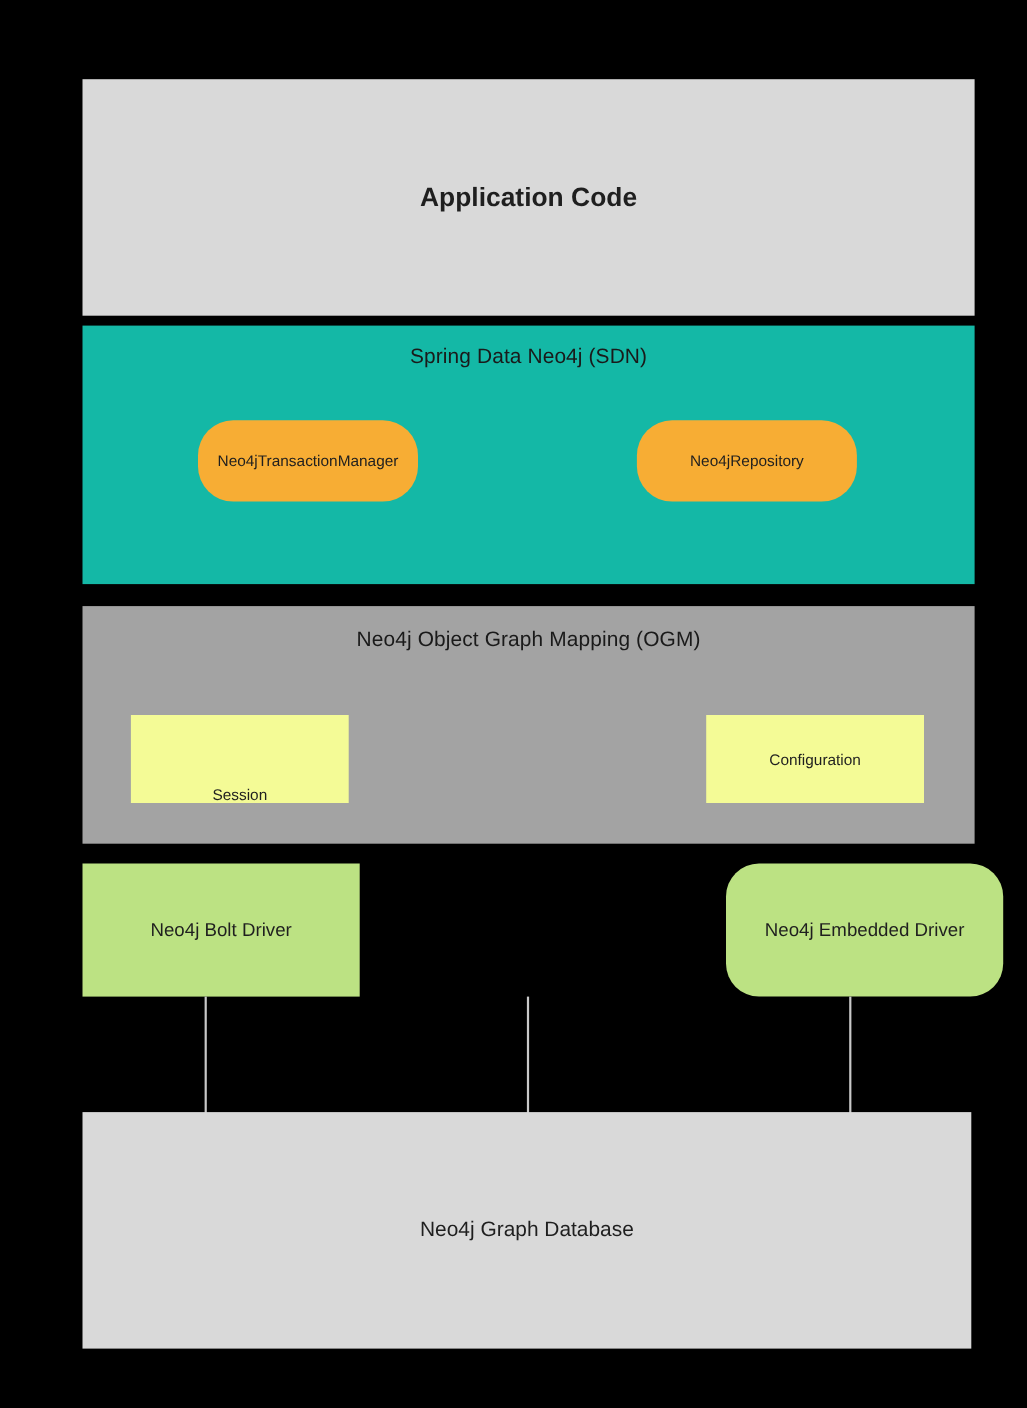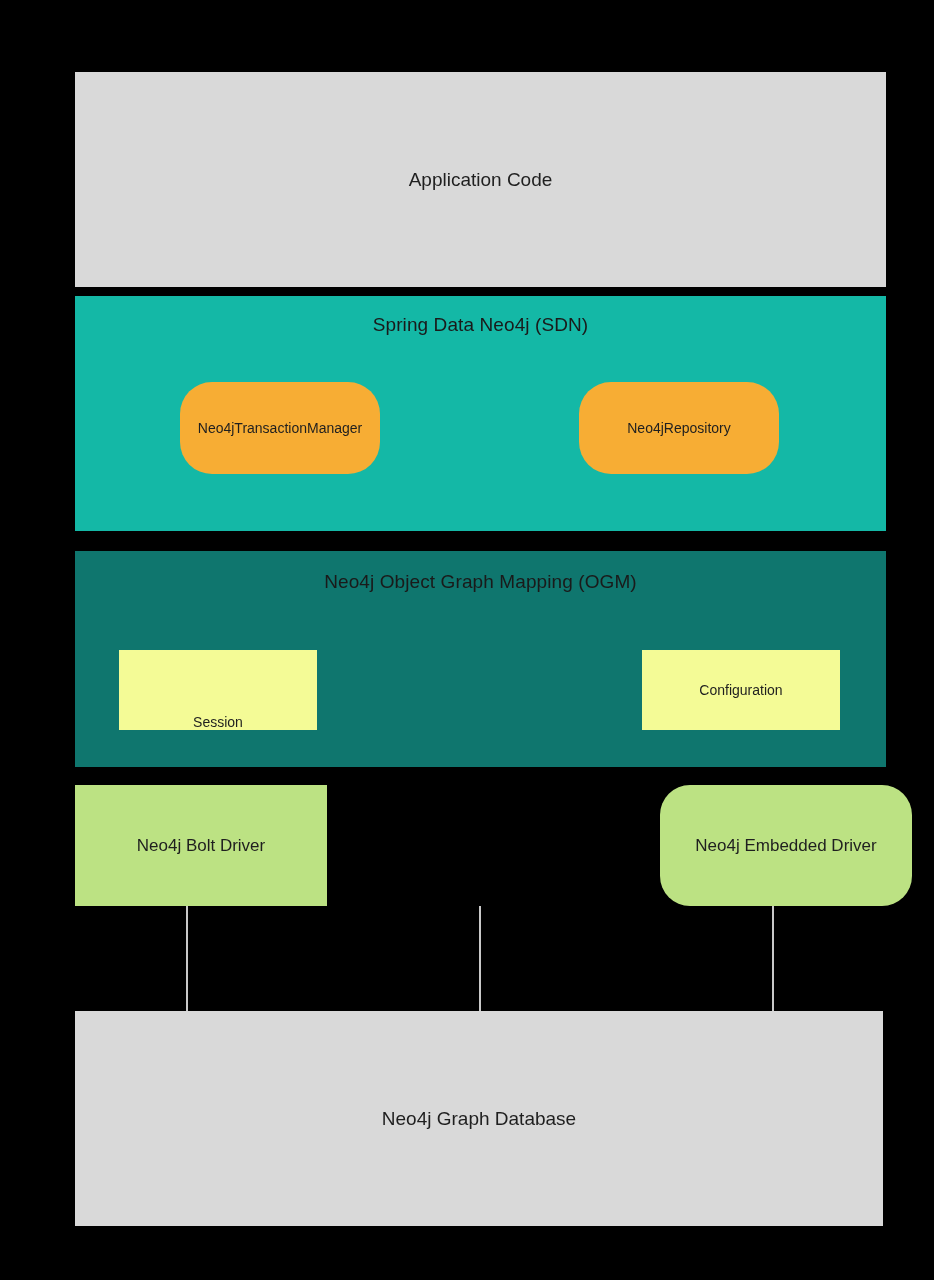--- a/index.html
+++ b/index.html
@@ -45,58 +45,59 @@
   }
   
   #app-code {
     left: 75px;
     top: 72px;
     width: 811px;
     height: 215px;
     background: #d9d9d9;
   }
   #app-code .centered-label {
-    font-size: 19px;
+    font-size: 24px;
+    font-weight: bold;
   }
   
   #sdn-layer {
     left: 75px;
     top: 296px;
     width: 811px;
     height: 235px;
     background: #14b8a6;
   }
   #sdn-layer .layer-title {
     top: 18px;
     font-size: 19px;
   }
   .sdn-box {
     position: absolute;
     top: 86px;
-    height: 92px;
+    height: 74px;
     background: #f7ad34;
     display: flex;
     align-items: center;
     justify-content: center;
     border-radius: 32px;
   }
   .sdn-box span {
     font-size: 14px;
     color: #1f1f1f;
     white-space: nowrap;
   }
   #sdn-box-0 { left: 105px; width: 200px; }
   #sdn-box-1 { left: 504px; width: 200px; }
   
   #ogm-layer {
     left: 75px;
     top: 551px;
     width: 811px;
     height: 216px;
-    background: #0f766e;
+    background: #a3a3a3;
   }
   #ogm-layer .layer-title {
     top: 20px;
     font-size: 19px;
     font-weight: 400;
   }
   .ogm-box {
     position: absolute;
     top: 99px;
     height: 80px;

